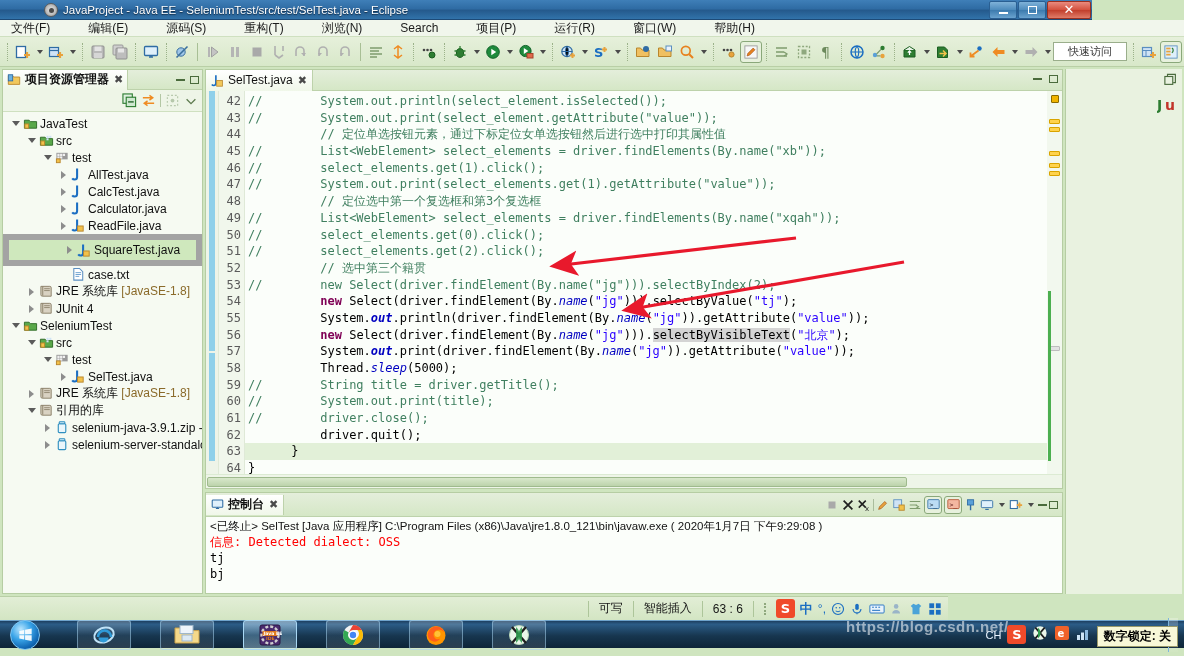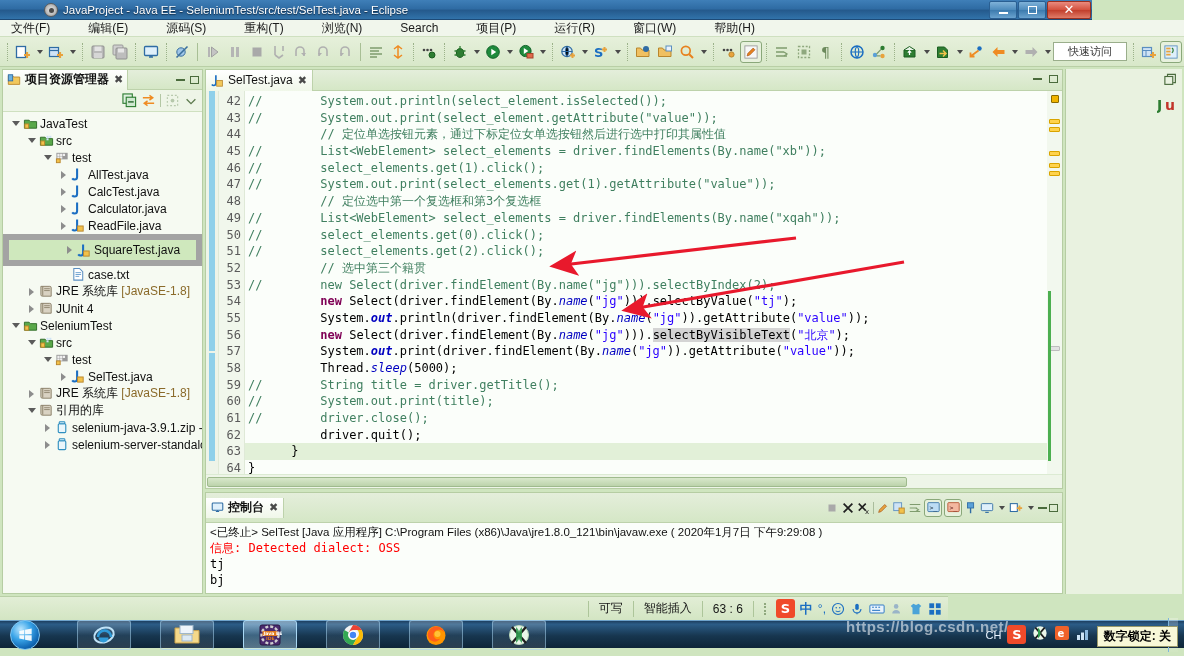--- a/index.html
+++ b/index.html
@@ -248,21 +248,21 @@
   
   .arrows { position: absolute; left: 0; top: 0; width: 858px; height: 420px; pointer-events: none; }
 
   
   .console-wrap {
     position: absolute; left: 0; top: 423px; width: 858px; height: 102px;
     border: 1px solid #b6cda3; background: #fbfefa;
     display: flex; flex-direction: column;
   }
   .con-tabrow {
-    height: 30px; display: flex; align-items: center;
+    height: 24px; display: flex; align-items: center;
     background: linear-gradient(180deg,#e4eedb 0%,#d5e7c6 100%);
     border-bottom: 1px solid #bdd2ab;
   }
   .con-tab {
     height: 20px; display: flex; align-items: center; padding: 0 5px;
     background: linear-gradient(180deg,#ffffff 0%,#f0f7e9 100%);
     border-right: 1px solid #bdd2ab; font-size: 12px; font-weight: 600; color: #111;
   }
   .con-tools { margin-left: auto; display: flex; align-items: center; gap: 2px; padding-right: 4px; }
   .con-body { flex: 1; padding: 2px 4px; overflow: hidden; position: relative; background: #fbfefa; }

